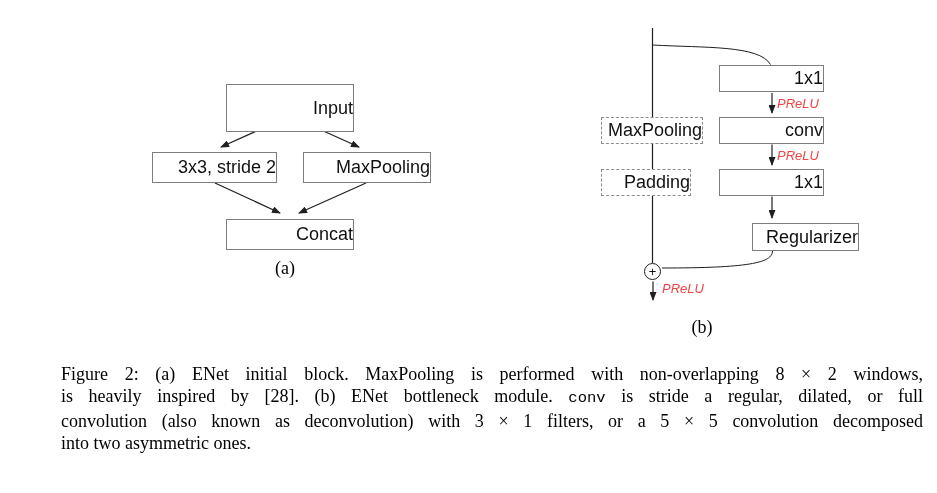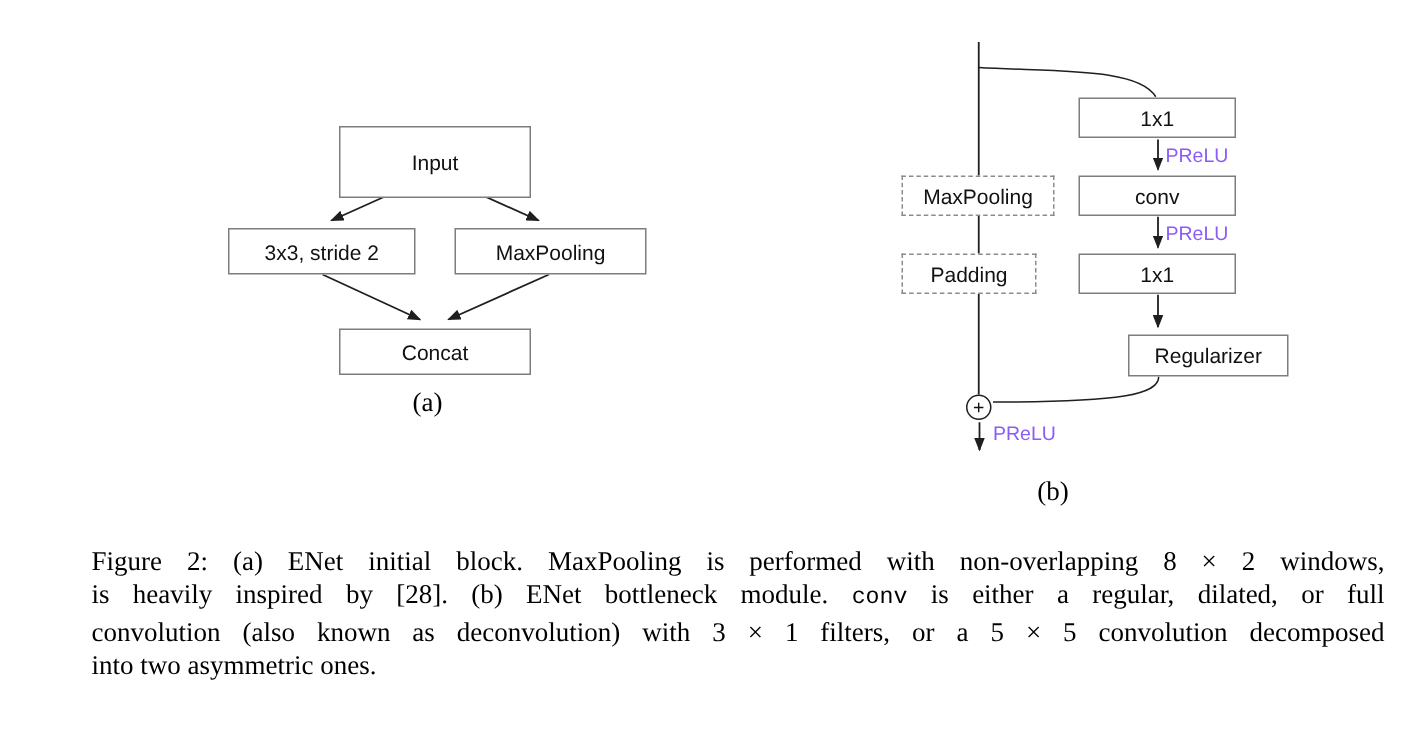--- a/index.html
+++ b/index.html
@@ -1,23 +1,23 @@
 <!DOCTYPE html>
 <html><head>
 <meta charset="utf-8">
 <style>
   html,body{margin:0;padding:0;background:#fff;}
   .page{position:relative;width:937px;height:493px;background:#ffffff;overflow:hidden;
         font-family:"Liberation Sans","DejaVu Sans",sans-serif;color:#000;}
   .fig-svg{position:absolute;left:0;top:0;width:937px;height:360px;}
   .node{position:absolute;box-sizing:border-box;background:#ffffff;border:1px solid #7d7d7d;
-        display:flex;align-items:center;justify-content:center;
-        font-size:14px;color:#111;}
+        display:flex;align-items:center;justify-content:flex-end;
+        font-size:18px;color:#111;}
   .node.dashed{border:1px dashed #8c8c8c;}
-  .edge-label{position:absolute;font-size:13px;color:#8b5cf6;white-space:nowrap;}
+  .edge-label{position:absolute;font-size:13px;color:#ef4444;white-space:nowrap;font-style:italic;}
   .plus-circle{position:absolute;box-sizing:border-box;width:17px;height:17px;border-radius:50%;
         border:1.3px solid #1f1f1f;background:#fff;display:flex;align-items:center;justify-content:center;
         font-size:13px;line-height:1;color:#111;}
   .panel-label{position:absolute;font-family:"Liberation Serif","DejaVu Serif",serif;
         font-size:18px;color:#000;text-align:center;width:60px;}
   .caption{position:absolute;left:61px;top:363px;width:862px;
         font-family:"Liberation Serif","DejaVu Serif",serif;
         font-size:18px;line-height:22.4px;color:#000;}
   .cap-line{text-align:justify;text-align-last:justify;text-justify:inter-word;white-space:normal;}
   .cap-line.last{text-align:left;text-align-last:left;}
@@ -91,18 +91,18 @@
 
   <div class="plus-circle" style="left:644px;top:263px;">
     <span>+</span>
   </div>
   <div class="edge-label" style="left:662px;top:281px;">PReLU</div>
 
   <div class="panel-label" style="left:672px;top:317px;">(b)</div>
 
   <div class="caption">
     <div class="cap-line">Figure 2: (a) ENet initial block. MaxPooling is performed with non-overlapping 8 × 2 windows,</div>
-    <div class="cap-line"><span>is heavily inspired by [28]. (b) ENet bottleneck module. </span><span class="cap-mono">conv</span><span> is either a regular, dilated, or full</span></div>
+    <div class="cap-line"><span>is heavily inspired by [28]. (b) ENet bottleneck module. </span><span class="cap-mono">conv</span><span> is stride a regular, dilated, or full</span></div>
     <div class="cap-line">convolution (also known as deconvolution) with 3 × 1 filters, or a 5 × 5 convolution decomposed</div>
     <div class="cap-line last">into two asymmetric ones.</div>
   </div>
 
 </div>
 
 </body></html>

